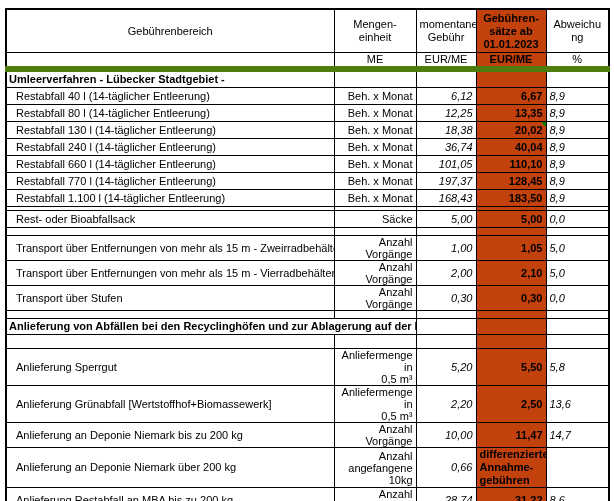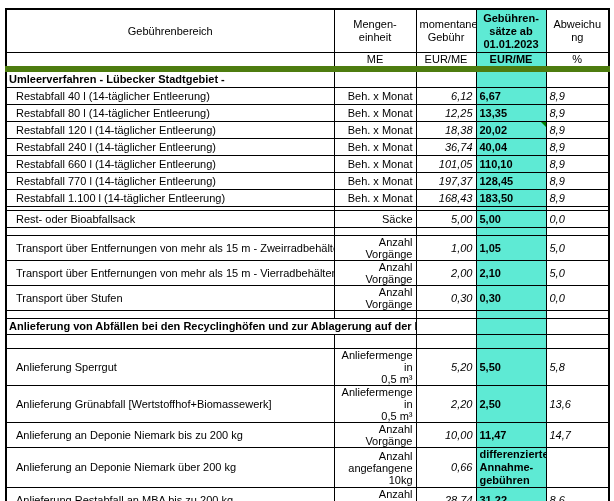--- a/index.html
+++ b/index.html
@@ -5,28 +5,28 @@
   html,body{margin:0;padding:0;background:#ffffff;}
   body{width:614px;height:501px;font-family:"Liberation Sans",sans-serif;color:#000;}
   .page{position:relative;width:614px;height:501px;background:#fff;overflow:hidden;}
   table{border-collapse:collapse;table-layout:fixed;width:603px;margin:8px 0 0 5px;border:2px solid #000;}
   col.c1{width:328px}col.c2{width:82px}col.c3{width:60px}col.c4{width:70px}col.c5{width:63px}
   td,th{border:1px solid #000;font-size:11px;line-height:13px;padding:0 3px;overflow:hidden;vertical-align:middle;}
   thead th{font-weight:normal;text-align:center;white-space:pre-line;height:42px;}
   thead th.bold{font-weight:bold;}
   tr.units td{height:13px;text-align:center;border-bottom:6px solid #4d7c0f;}
   tr.units td.bold{font-weight:bold;}
-  .shade{background:#5eead4;margin-left:44px;}
+  .shade{background:#c2410c;margin-left:44px;}
   tbody td{height:16px;}
   tr.section td{font-weight:bold;height:15px;}
   td.lbl{white-space:nowrap;padding-left:9px;margin-left:12px;}
   tr.section td.lbl{padding-left:2px;}
   td.unit{text-align:right;white-space:pre-line;line-height:12px;}
   td.cur{text-align:right;font-style:italic;}
-  td.new{text-align:left;font-weight:bold;position:relative;}
+  td.new{text-align:right;font-weight:bold;position:relative;}
   td.new.txt{text-align:left;white-space:pre-line;line-height:13px;}
   td.dev{text-align:left;font-style:italic;}
   tr.sp-sm td{height:3px;padding:0;}
   tr.sp-md td{height:7px;padding:0;}
   tr.blank td{height:13px;}
   .cm{position:absolute;top:0;right:0;width:0;height:0;border-top:5px solid #008000;border-left:5px solid transparent;}
 </style>
 </head>
 <body>
 
@@ -76,21 +76,21 @@
           <td class="dev">8,9</td>
         </tr>
         <tr>
           <td class="lbl">Restabfall 80 l (14-täglicher Entleerung)</td>
           <td class="unit">Beh. x Monat</td>
           <td class="cur">12,25</td>
           <td class="new shade">13,35</td>
           <td class="dev">8,9</td>
         </tr>
         <tr>
-          <td class="lbl">Restabfall 120 l (14-täglicher Entleerung)</td>
+          <td class="lbl">Restabfall 130 l (14-täglicher Entleerung)</td>
           <td class="unit">Beh. x Monat</td>
           <td class="cur">18,38</td>
           <td class="new shade">20,02<span class="cm"></span></td>
           <td class="dev">8,9</td>
         </tr>
         <tr>
           <td class="lbl">Restabfall 240 l (14-täglicher Entleerung)</td>
           <td class="unit">Beh. x Monat</td>
           <td class="cur">36,74</td>
           <td class="new shade">40,04</td>

